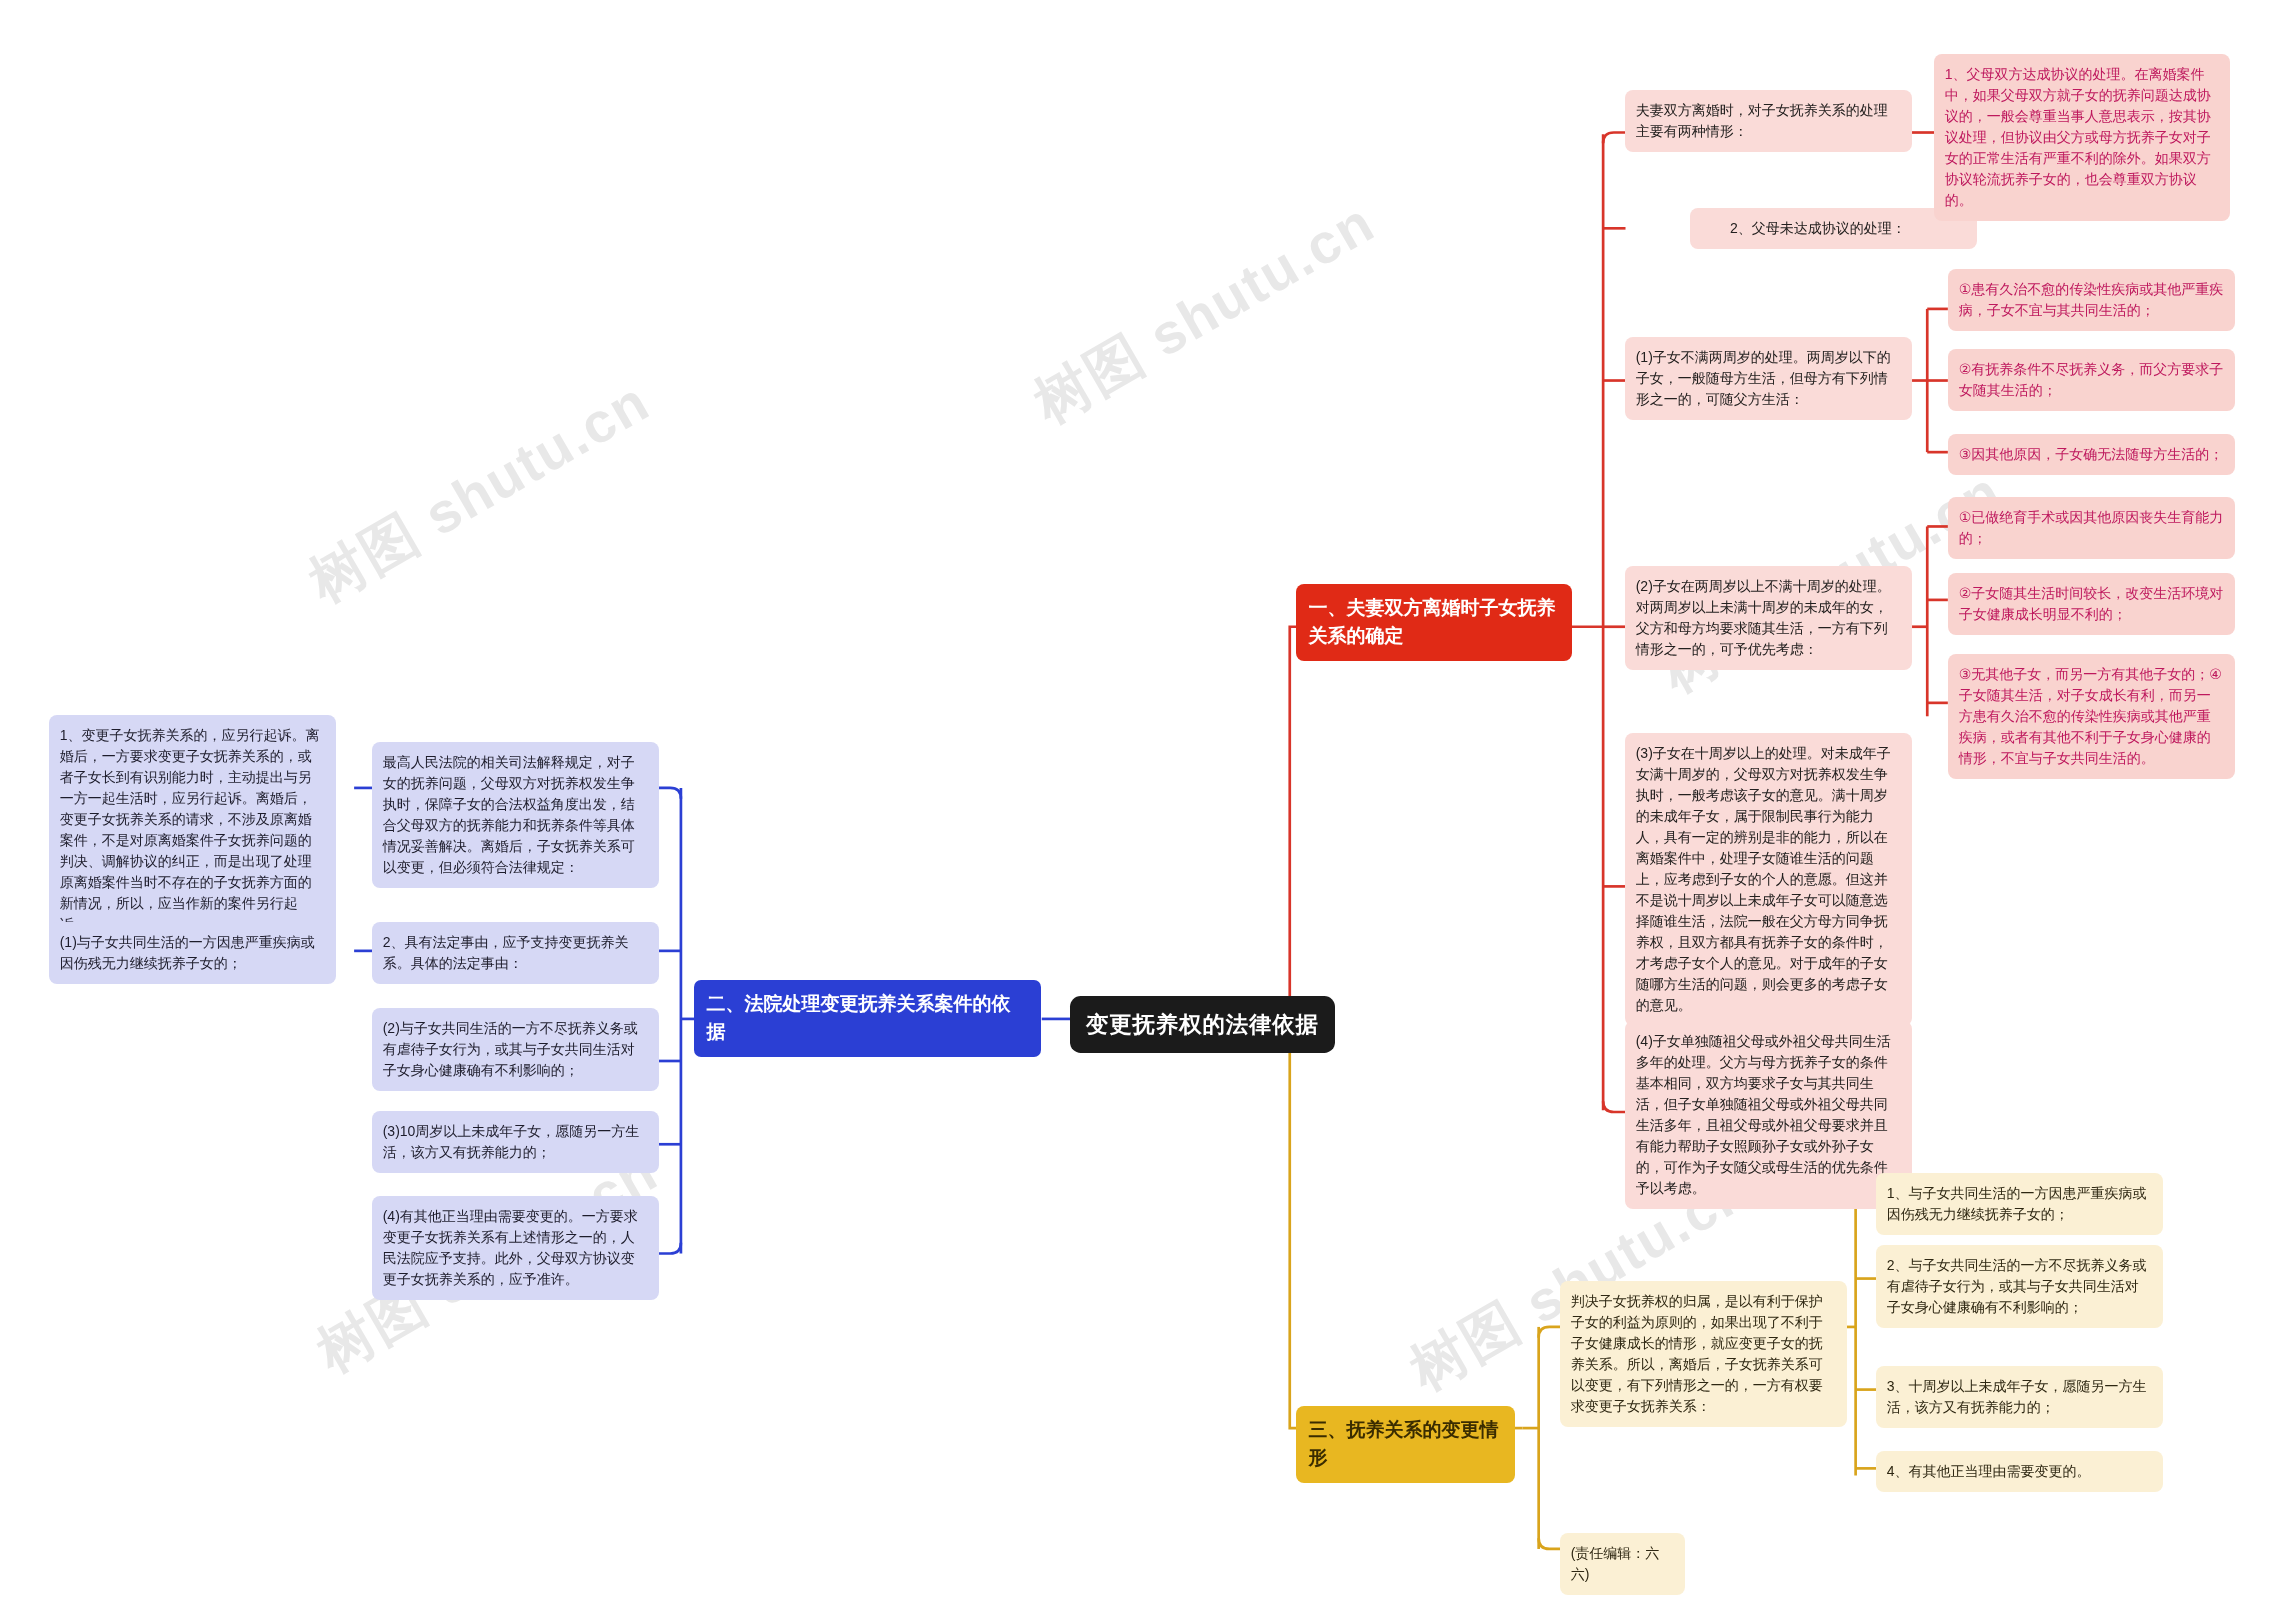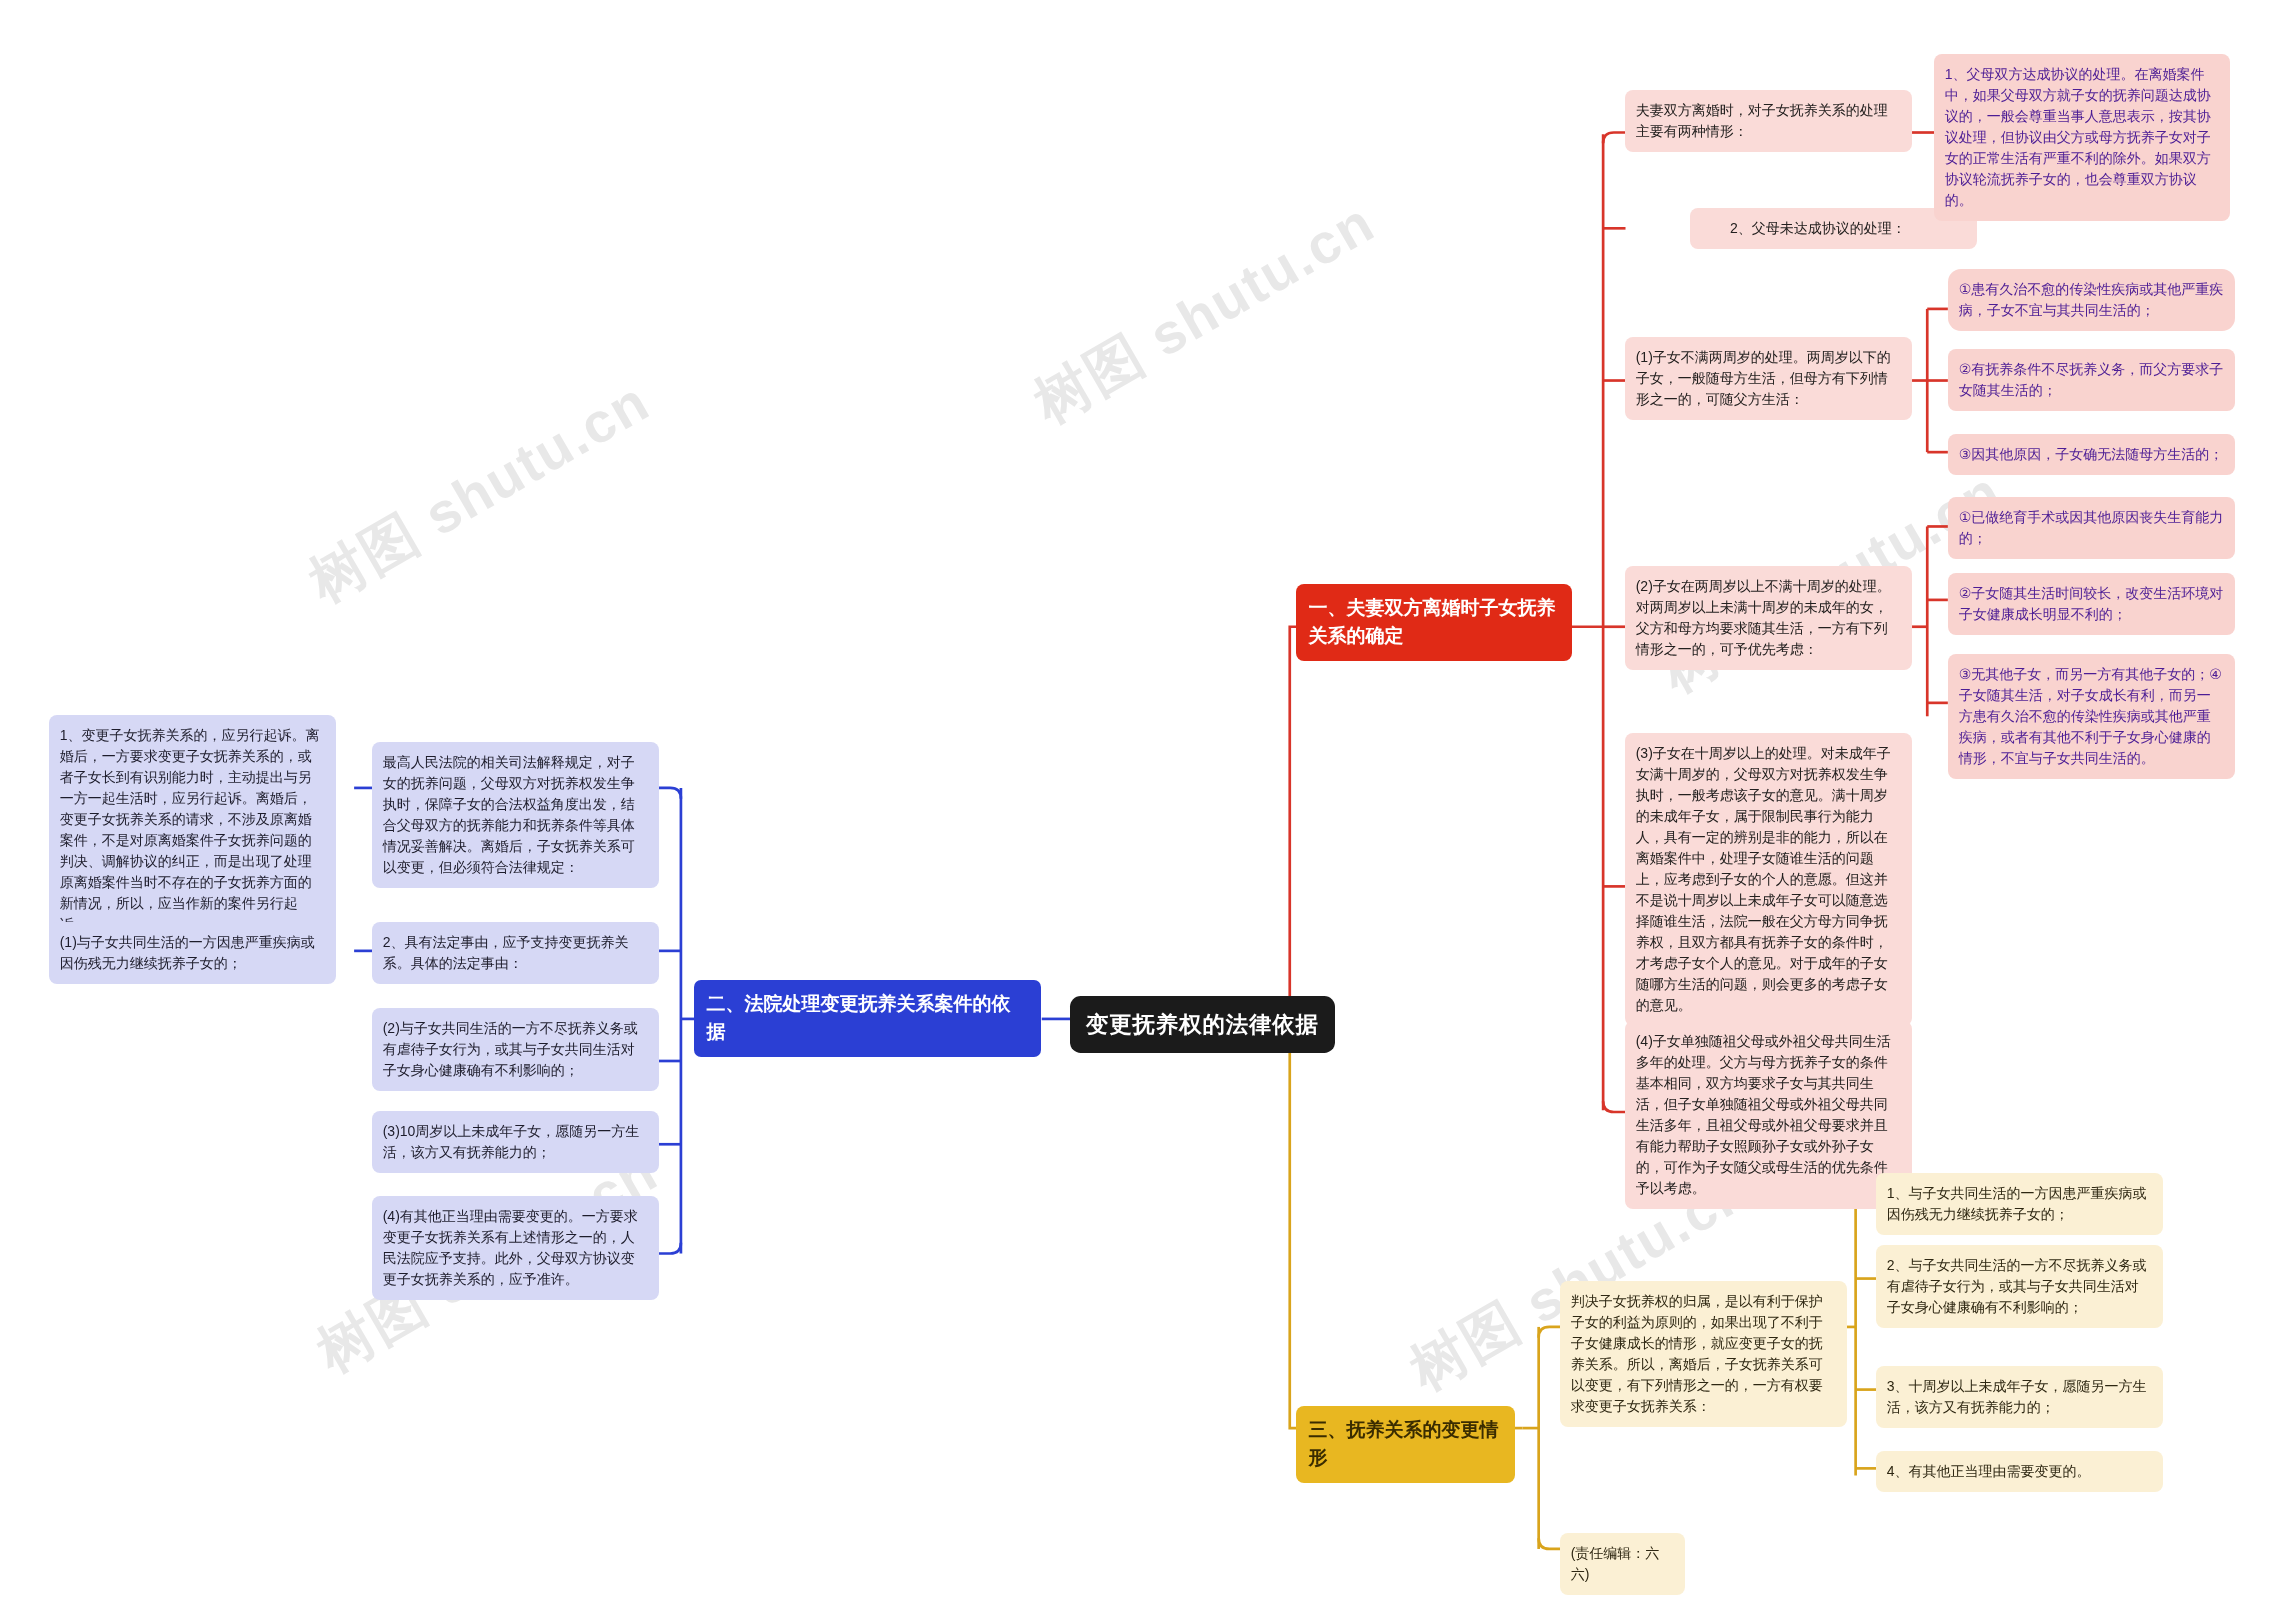--- a/index.html
+++ b/index.html
@@ -32,21 +32,21 @@
   
   .branch{
     font-size:19px;font-weight:700;padding:9.9px 12.5px;border-radius:8px;color:#fff;
   }
   .branch-red{background:#e02a16;}
   .branch-blue{background:#2b3fd4;border-radius:7px;}
   .branch-gold{background:#e8b721;color:#3a2c00;}
 
   
   .pink{background:#fadbd8;color:#23201f;}
-  .pink2{background:#f9d3cf;color:#4c1d95;}
+  .pink2{background:#f9d3cf;color:#be185d;}
   .lav{background:#d6d8f5;color:#1d1c2b;}
   .cream{background:#fbf0d4;color:#2e2712;}
   .node.leaf{font-size:14px;padding:9.9px 10.7px;border-radius:8px;}
 </style>
 </head>
 <body>
 
 <div id="canvas">
 
   <div class="wm" style="left:1021px;top:376px;">树图 shutu.cn</div>
@@ -127,21 +127,21 @@
   <div class="node leaf pink" style="left:1625px;top:337px;width:287px;">(1)子女不满两周岁的处理。两周岁以下的子女，一般随母方生活，但母方有下列情形之一的，可随父方生活：</div>
 
   <div class="node leaf pink" style="left:1625px;top:566px;width:287px;">(2)子女在两周岁以上不满十周岁的处理。对两周岁以上未满十周岁的未成年的女，父方和母方均要求随其生活，一方有下列情形之一的，可予优先考虑：</div>
 
   <div class="node leaf pink" style="left:1625px;top:733px;width:287px;">(3)子女在十周岁以上的处理。对未成年子女满十周岁的，父母双方对抚养权发生争执时，一般考虑该子女的意见。满十周岁的未成年子女，属于限制民事行为能力人，具有一定的辨别是非的能力，所以在离婚案件中，处理子女随谁生活的问题上，应考虑到子女的个人的意愿。但这并不是说十周岁以上未成年子女可以随意选择随谁生活，法院一般在父方母方同争抚养权，且双方都具有抚养子女的条件时，才考虑子女个人的意见。对于成年的子女随哪方生活的问题，则会更多的考虑子女的意见。</div>
 
   <div class="node leaf pink" style="left:1625px;top:1021px;width:287px;">(4)子女单独随祖父母或外祖父母共同生活多年的处理。父方与母方抚养子女的条件基本相同，双方均要求子女与其共同生活，但子女单独随祖父母或外祖父母共同生活多年，且祖父母或外祖父母要求并且有能力帮助子女照顾孙子女或外孙子女的，可作为子女随父或母生活的优先条件予以考虑。</div>
 
   <div class="node leaf pink2" style="left:1934px;top:54px;width:296px;">1、父母双方达成协议的处理。在离婚案件中，如果父母双方就子女的抚养问题达成协议的，一般会尊重当事人意思表示，按其协议处理，但协议由父方或母方抚养子女对子女的正常生活有严重不利的除外。如果双方协议轮流抚养子女的，也会尊重双方协议的。</div>
 
-  <div class="node leaf pink2" style="left:1948px;top:269px;width:287px;border-radius:13px;">①患有久治不愈的传染性疾病或其他严重疾病，子女不宜与其共同生活的；</div>
+  <div class="node leaf pink2" style="left:1948px;top:269px;width:287px;">①患有久治不愈的传染性疾病或其他严重疾病，子女不宜与其共同生活的；</div>
 
   <div class="node leaf pink2" style="left:1948px;top:349px;width:287px;">②有抚养条件不尽抚养义务，而父方要求子女随其生活的；</div>
 
   <div class="node leaf pink2" style="left:1948px;top:434px;width:287px;">③因其他原因，子女确无法随母方生活的；</div>
 
   <div class="node leaf pink2" style="left:1948px;top:497px;width:287px;">①已做绝育手术或因其他原因丧失生育能力的；</div>
 
   <div class="node leaf pink2" style="left:1948px;top:573px;width:287px;">②子女随其生活时间较长，改变生活环境对子女健康成长明显不利的；</div>
 
   <div class="node leaf pink2" style="left:1948px;top:654px;width:287px;">③无其他子女，而另一方有其他子女的；④子女随其生活，对子女成长有利，而另一方患有久治不愈的传染性疾病或其他严重疾病，或者有其他不利于子女身心健康的情形，不宜与子女共同生活的。</div>

